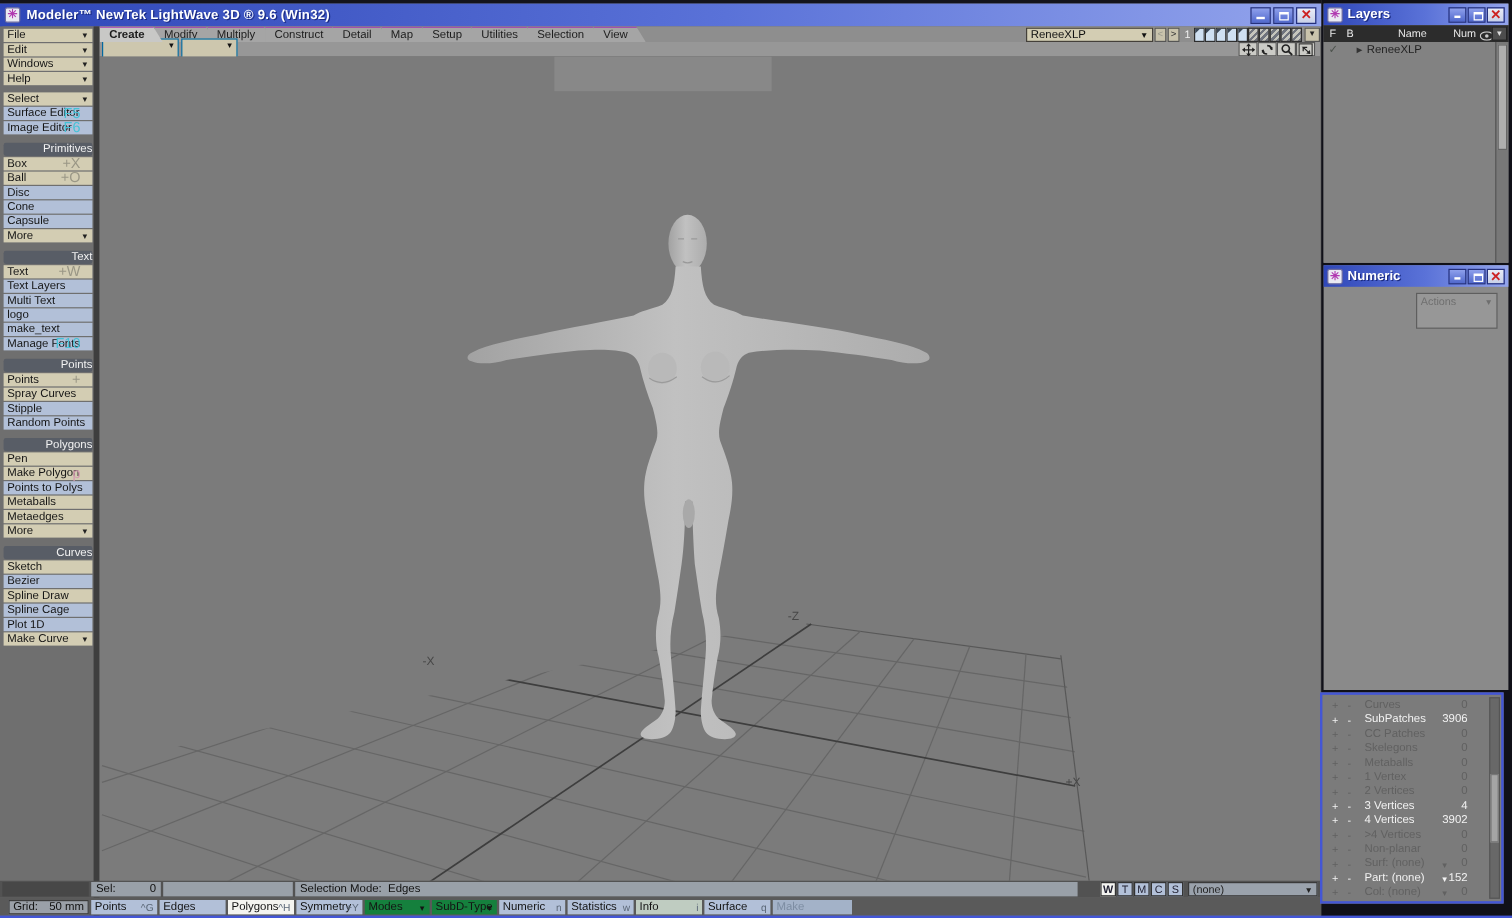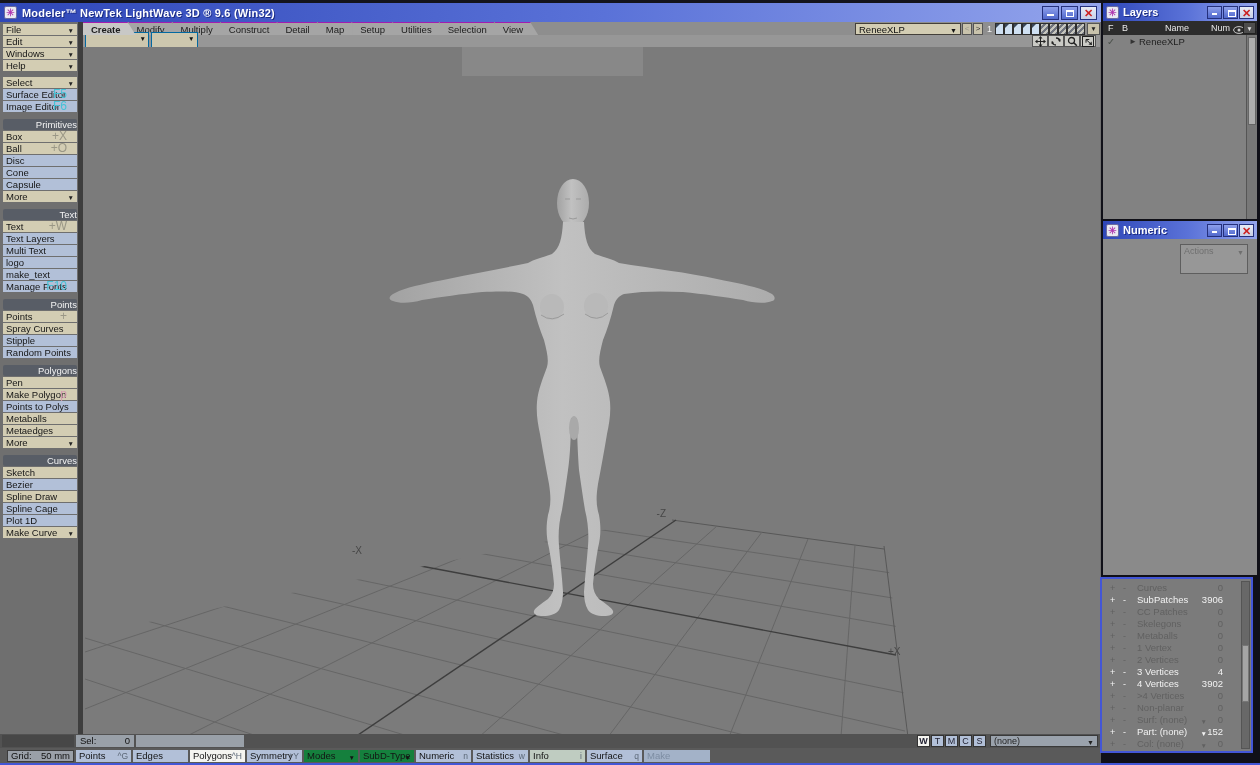--- a/index.html
+++ b/index.html
@@ -373,20 +373,23 @@
         </g>
       </svg>
     </div>
 
     <div class="statusrow1">
       <div class="c-dark" style="left:2px;width:72px;"></div>
       <div class="cell" style="left:76px;width:58px;">
         <span>Sel:</span><span class="rv">0</span>
       </div>
       <div class="cell" style="left:136px;width:108px;"></div>
+      <div class="cell" style="left:246px;width:652px;">
+        <span>Selection Mode:</span>&nbsp;&nbsp;<span>Edges</span>
+      </div>
       <div class="vmaps">
 
       <button class="vmap active"><span>W</span></button>
           <button class="vmap"><span>T</span></button>
           <button class="vmap"><span>M</span></button>
           <button class="vmap"><span>C</span></button>
           <button class="vmap"><span>S</span></button>
         </div>
       <div class="none-ddl"><span>(none)</span></div>
     </div>

